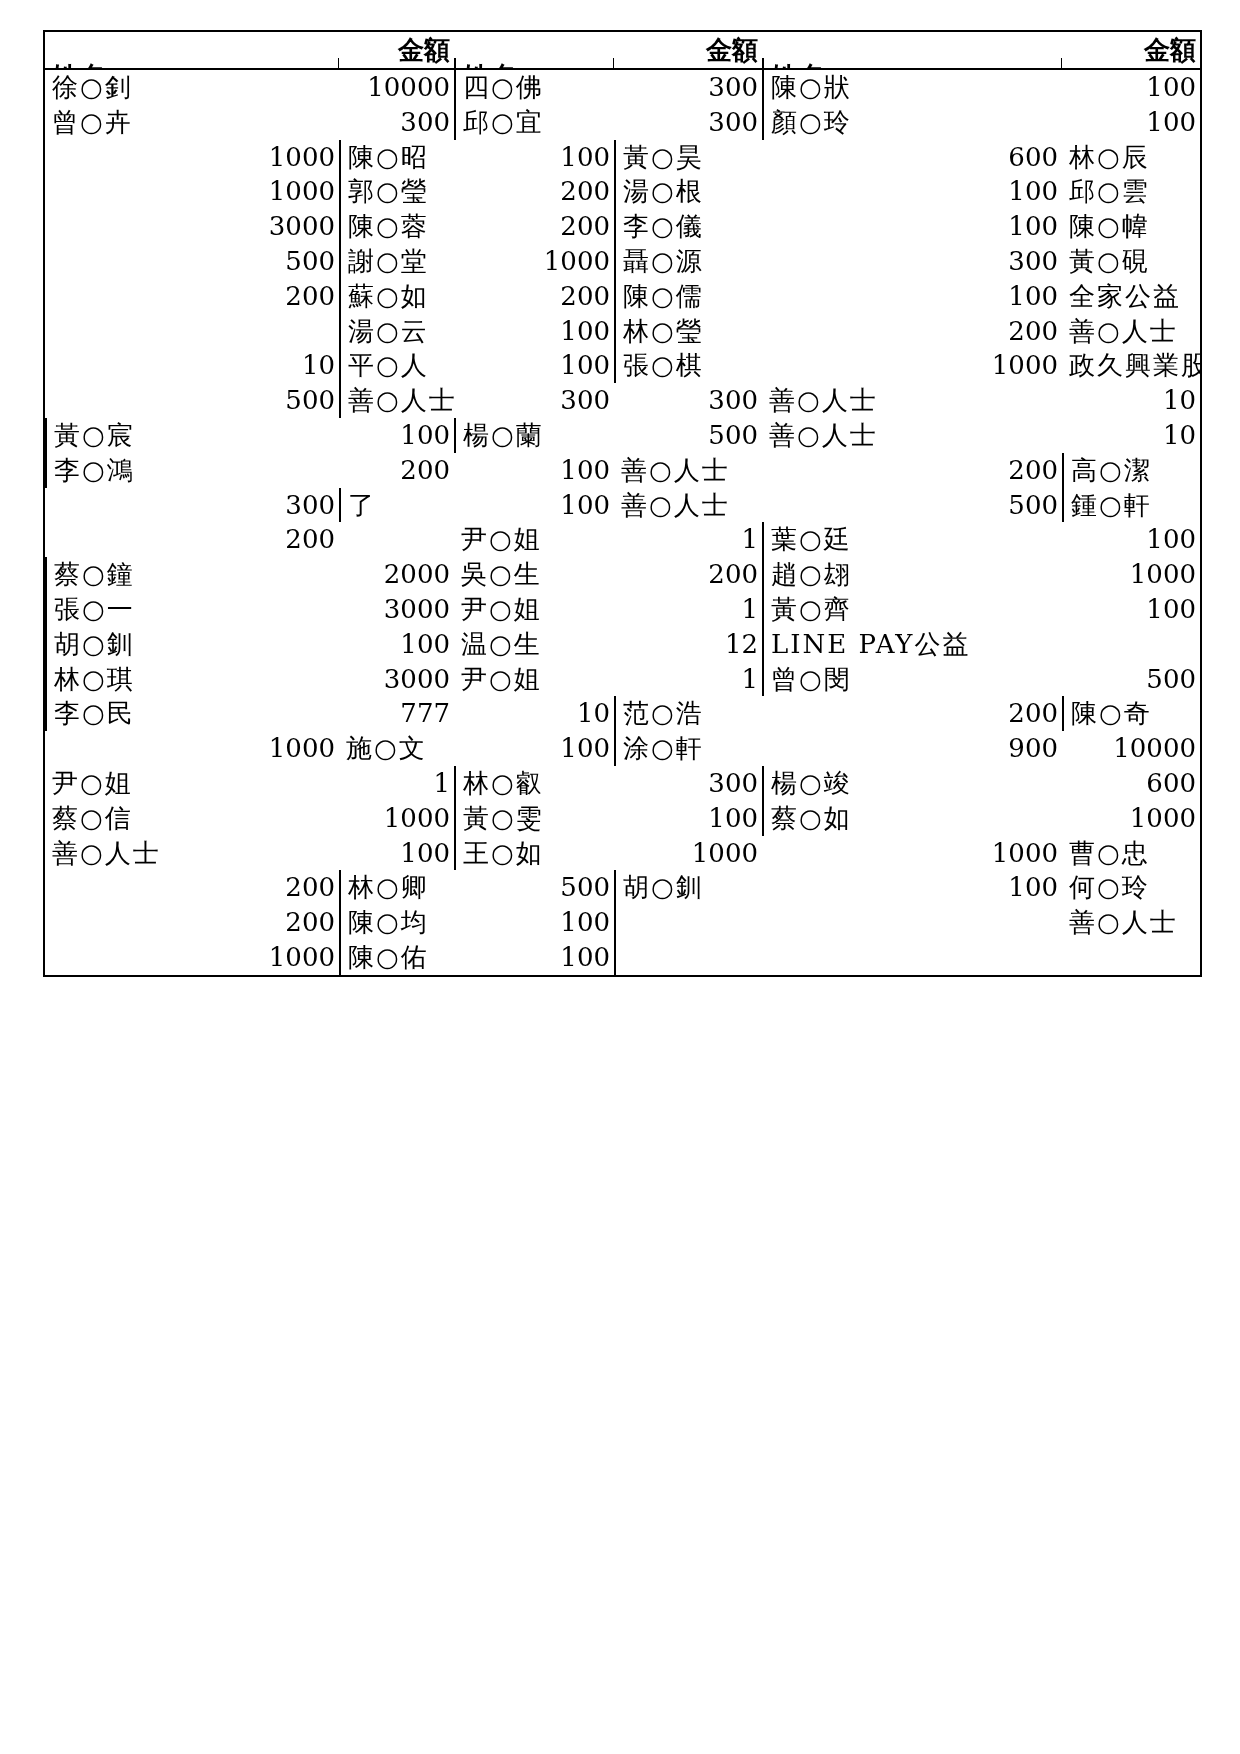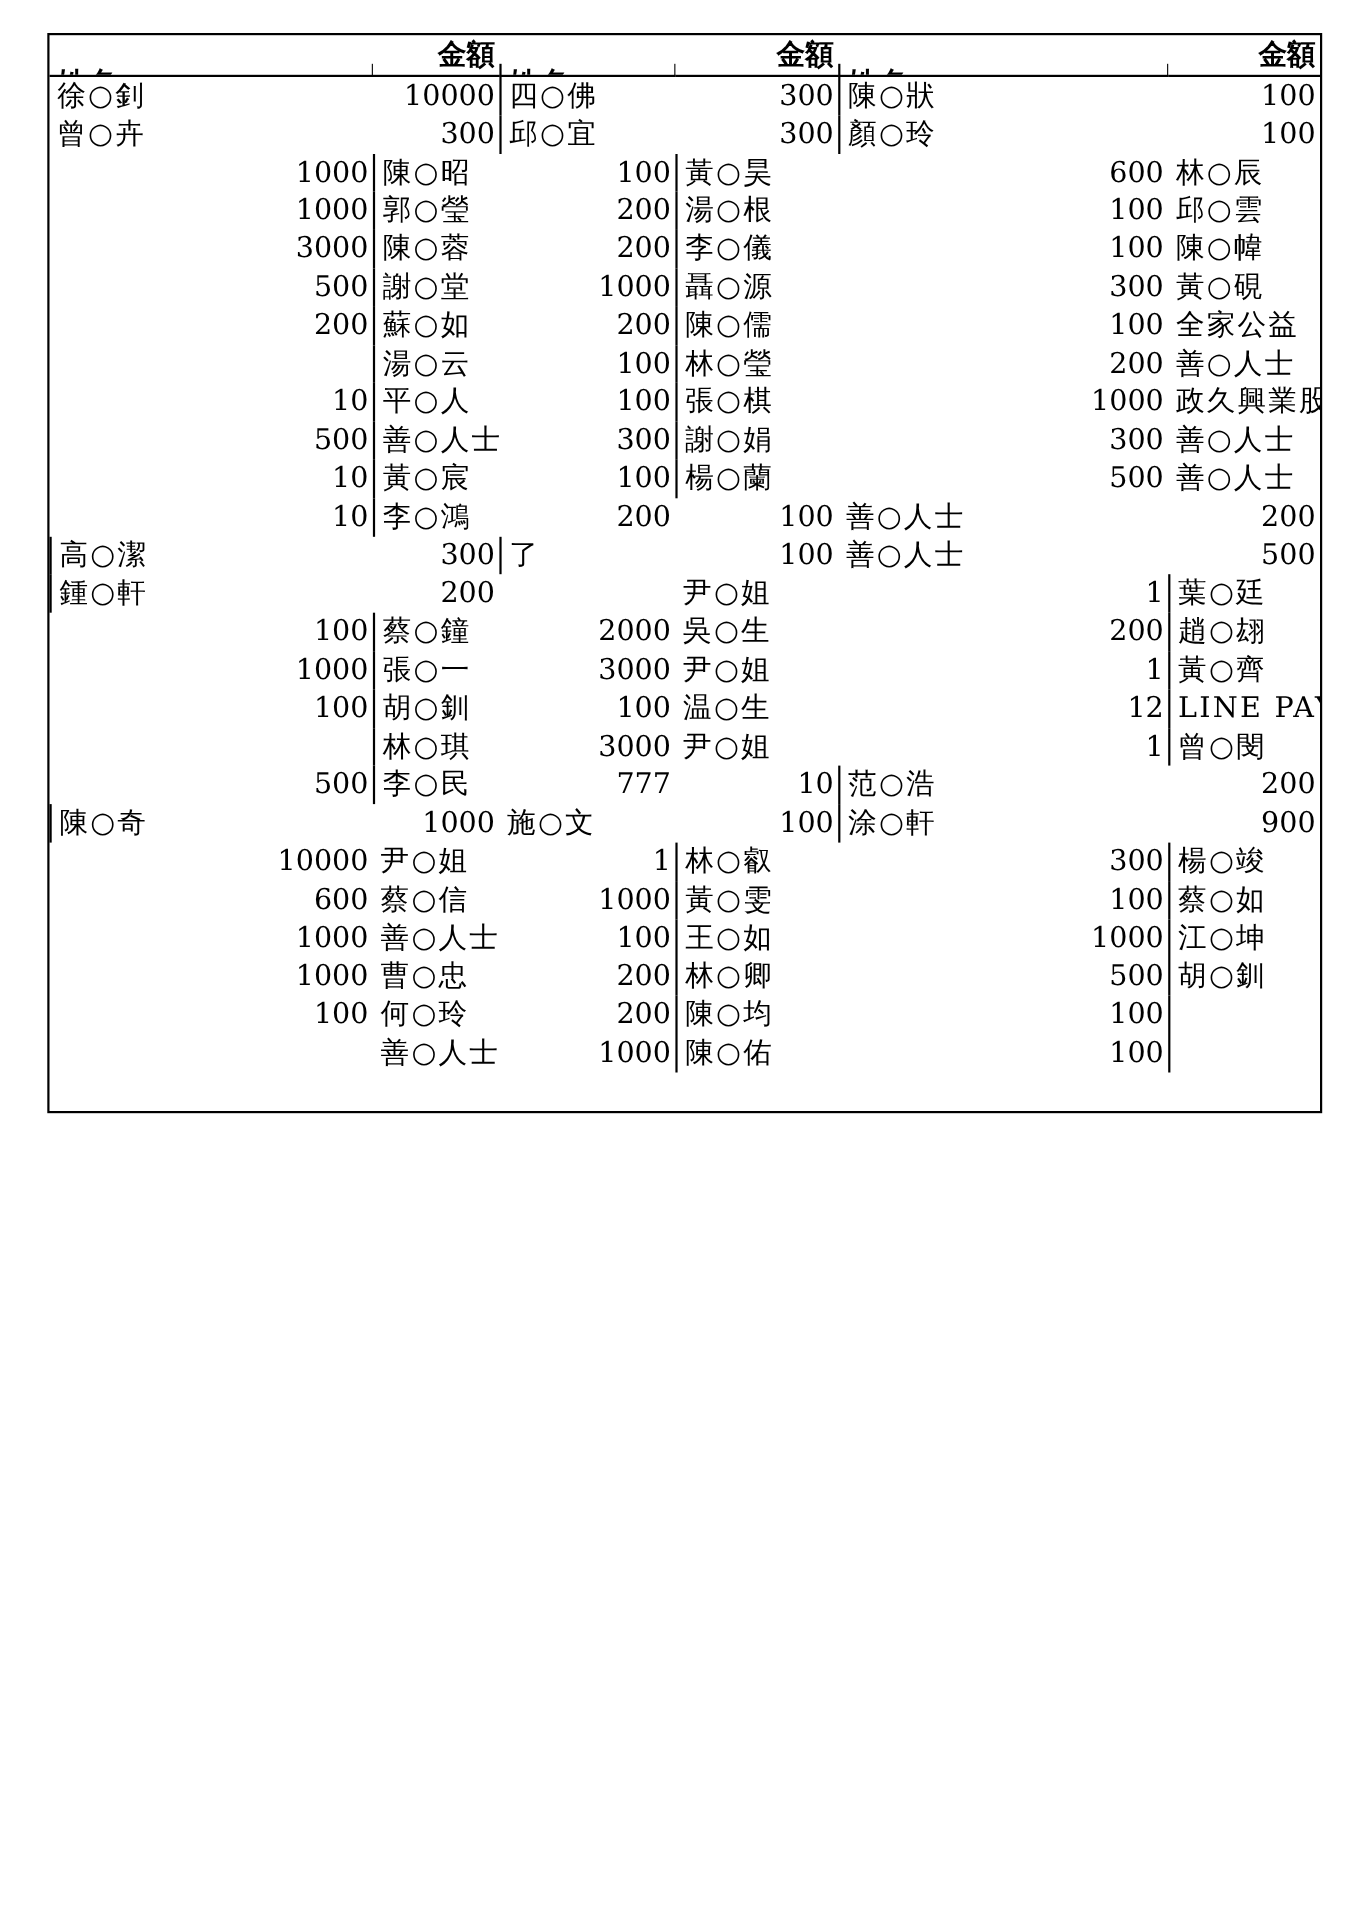--- a/index.html
+++ b/index.html
@@ -117,21 +117,20 @@
       <div class="cell name">善○人士</div>
       <div class="cell amount">10</div>
       <div class="cell name gstart">平○人</div>
       <div class="cell amount">100</div>
       <div class="cell name gstart">張○棋</div>
       <div class="cell amount">1000</div>
       <div class="cell name">政久興業股份有限公司</div>
       <div class="cell amount">500</div>
       <div class="cell name gstart">善○人士</div>
       <div class="cell amount">300</div>
-      <div class="cell name gstart">謝○娟</div>
       <div class="cell amount">300</div>
       <div class="cell name">善○人士</div>
       <div class="cell amount">10</div>
       <div class="cell name gstart">黃○宸</div>
       <div class="cell amount">100</div>
       <div class="cell name gstart">楊○蘭</div>
       <div class="cell amount">500</div>
       <div class="cell name">善○人士</div>
       <div class="cell amount">10</div>
       <div class="cell name gstart">李○鴻</div>
@@ -197,21 +196,20 @@
       <div class="cell name">蔡○信</div>
       <div class="cell amount">1000</div>
       <div class="cell name gstart">黃○雯</div>
       <div class="cell amount">100</div>
       <div class="cell name gstart">蔡○如</div>
       <div class="cell amount">1000</div>
       <div class="cell name">善○人士</div>
       <div class="cell amount">100</div>
       <div class="cell name gstart">王○如</div>
       <div class="cell amount">1000</div>
-      <div class="cell name gstart">江○坤</div>
       <div class="cell amount">1000</div>
       <div class="cell name">曹○忠</div>
       <div class="cell amount">200</div>
       <div class="cell name gstart">林○卿</div>
       <div class="cell amount">500</div>
       <div class="cell name gstart">胡○釧</div>
       <div class="cell amount">100</div>
       <div class="cell name">何○玲</div>
       <div class="cell amount">200</div>
       <div class="cell name gstart">陳○均</div>

